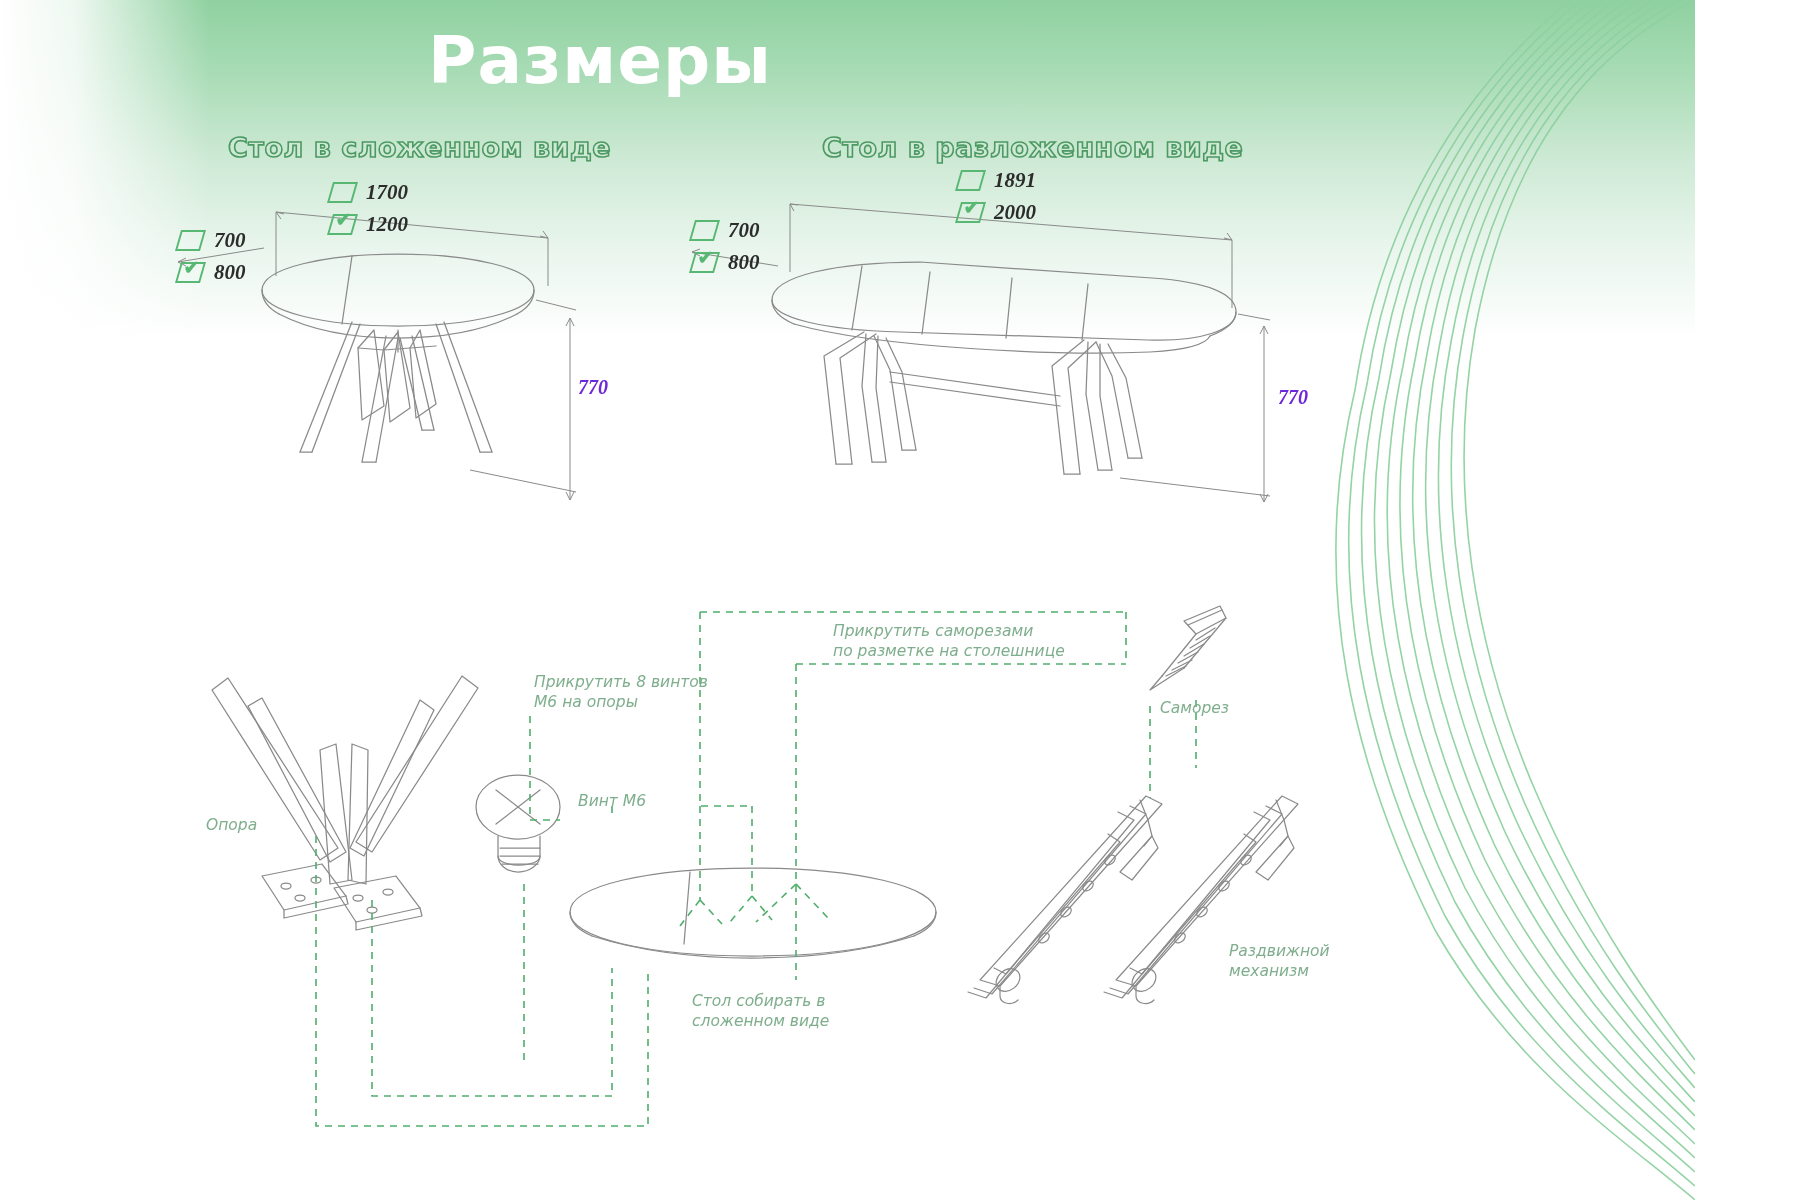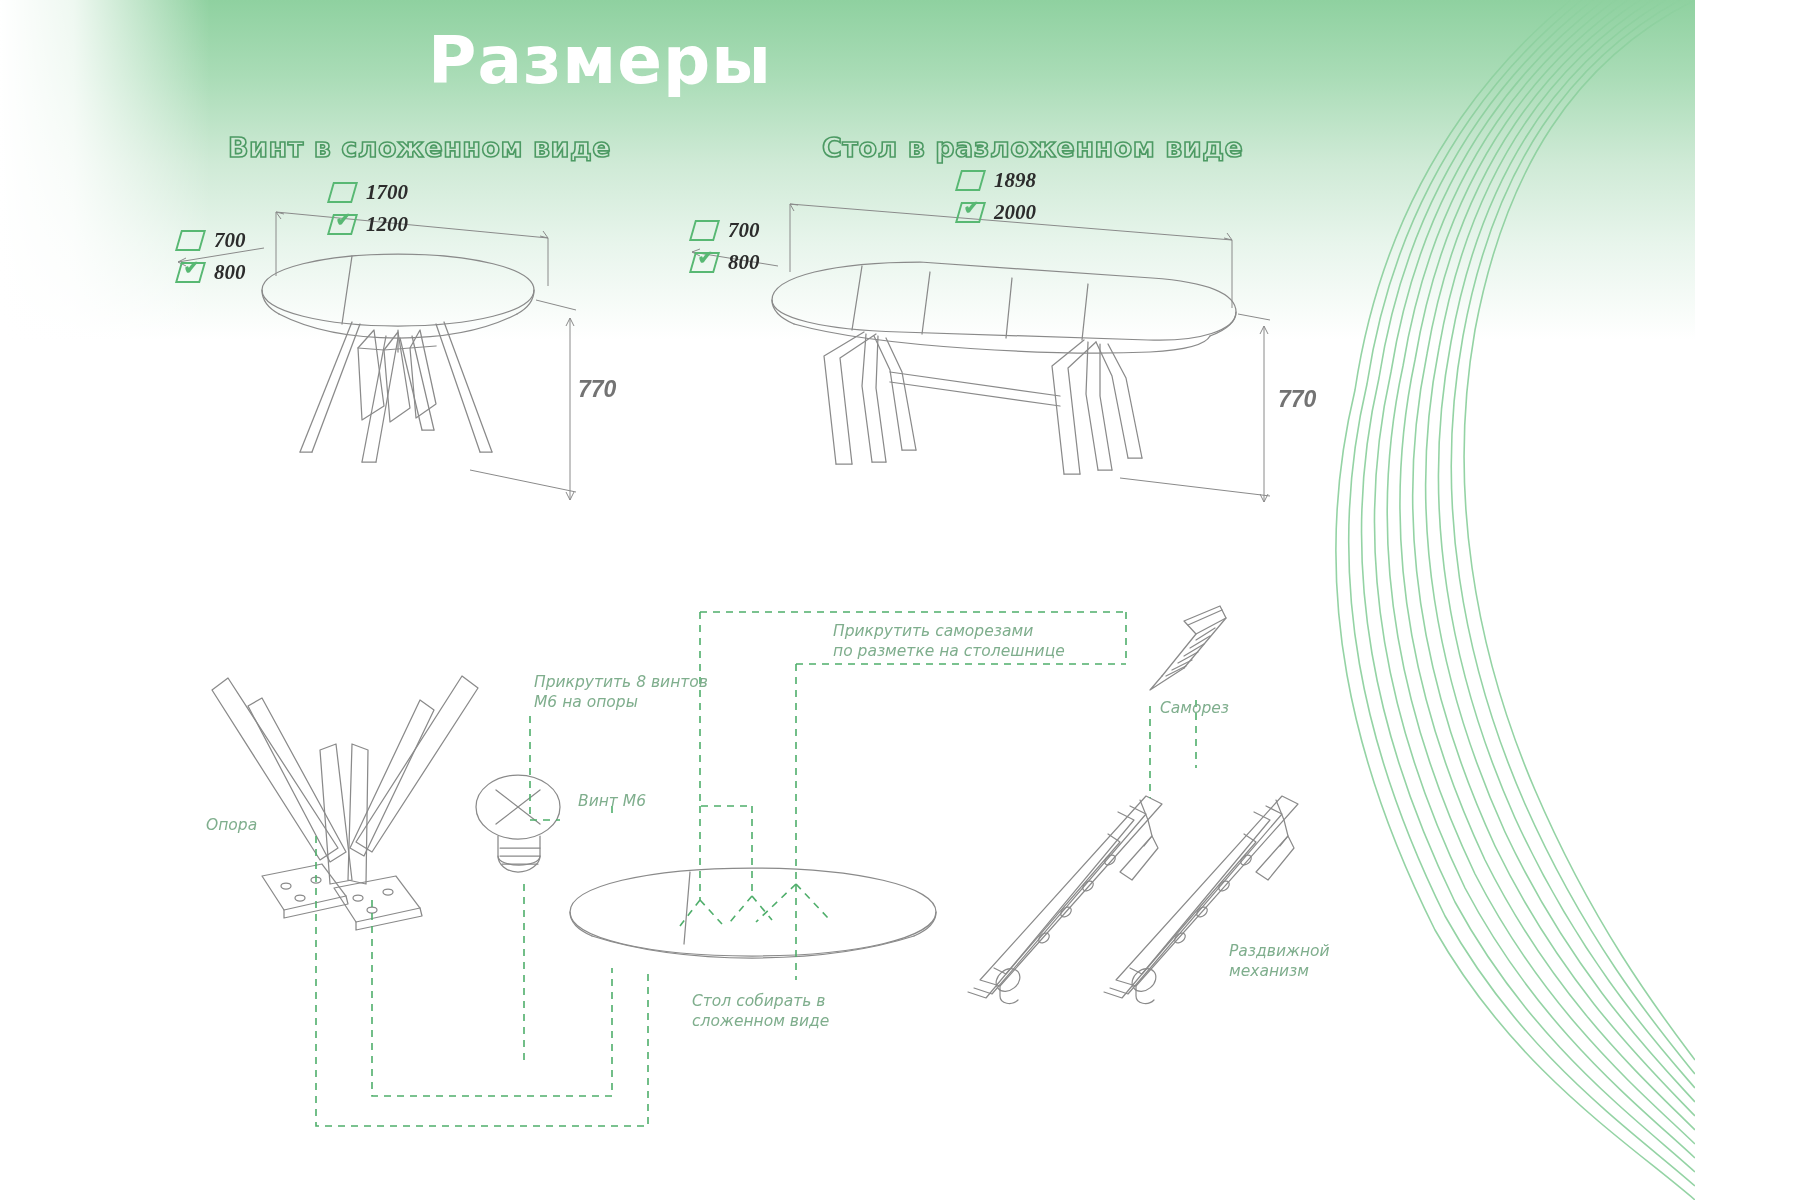--- a/index.html
+++ b/index.html
@@ -78,22 +78,22 @@
     font-family:"Liberation Serif", serif;font-weight:bold;white-space:nowrap;
   }
   #opt-width-folded{left:178px;top:228px;}
   #opt-len-folded{left:330px;top:180px;}
   #opt-width-unfolded{left:692px;top:218px;}
   #opt-len-unfolded{left:958px;top:168px;}
 
   
   .dim-num{
     position:absolute;z-index:6;
-    font-size:23px;font-style:italic;font-weight:bold;color:#737373;
-    font-family:Liberation Sans, sans-serif;white-space:nowrap;
+    font-size:20px;font-style:italic;font-weight:bold;color:#6d28d9;
+    font-family:Liberation Serif, serif;white-space:nowrap;
   }
   #h-folded{left:578px;top:376px;}
   #h-unfolded{left:1278px;top:386px;}
 
   
   .anno{
     position:absolute;z-index:7;
     font-size:15.5px;color:#7fae8d;line-height:1.32;
     font-family:"DejaVu Sans", sans-serif;white-space:pre-line;font-style:italic;
   }
@@ -127,21 +127,21 @@
       <path d="M520 -48 C 352 36, 258 182, 228 366 C 188 550, 228 722, 300 874 C 372 1014, 466 1092, 520 1144"></path>
       <path d="M520 -56 C 344 32, 246 184, 216 372 C 174 560, 216 734, 290 888 C 364 1028, 462 1104, 520 1158"></path>
       <path d="M520 -64 C 336 28, 234 186, 204 378 C 160 570, 204 746, 280 902 C 356 1042, 458 1116, 520 1172"></path>
       <path d="M520 -72 C 328 24, 222 188, 192 384 C 146 580, 192 758, 270 916 C 348 1056, 454 1128, 520 1186"></path>
       <path d="M520 -80 C 320 20, 210 190, 180 390 C 132 590, 180 770, 260 930 C 340 1070, 450 1140, 520 1200"></path>
     </g>
   </svg>
 
   <div class="main-title">Размеры</div>
 
-  <div class="sub-title" id="sub-folded">Винт в сложенном виде</div>
+  <div class="sub-title" id="sub-folded">Стол в сложенном виде</div>
   <div class="sub-title" id="sub-unfolded">Стол в разложенном виде</div>
 
   <svg class="v" width="1800" height="1200" viewBox="0 0 1800 1200" fill="none">
     <g stroke="#8a8a8a" stroke-width="1.25" fill="none" stroke-linejoin="round" stroke-linecap="round">
 
       <path d="M262 290 C 262 268, 326 254, 398 254 C 470 254, 534 268, 534 290
                C 534 312, 470 326, 398 326 C 326 326, 262 312, 262 290 Z"></path>
 
       <path d="M262 290 C 262 300, 268 308, 279 314"></path>
       <path d="M534 290 C 534 300, 528 308, 517 314"></path>
@@ -288,21 +288,21 @@
       <span class="cbx">
           <span class="tick">✔</span>
         </span>
       <span class="opt-val">800</span>
     </div>
   </div>
 
   <div class="opt-group" id="opt-len-unfolded">
     <div class="opt-row">
       <span class="cbx"></span>
-      <span class="opt-val">1898</span>
+      <span class="opt-val">1891</span>
     </div>
     <div class="opt-row">
       <span class="cbx">
           <span class="tick">✔</span>
         </span>
       <span class="opt-val">2000</span>
     </div>
   </div>
 
   <div class="dim-num" id="h-folded">770</div>

